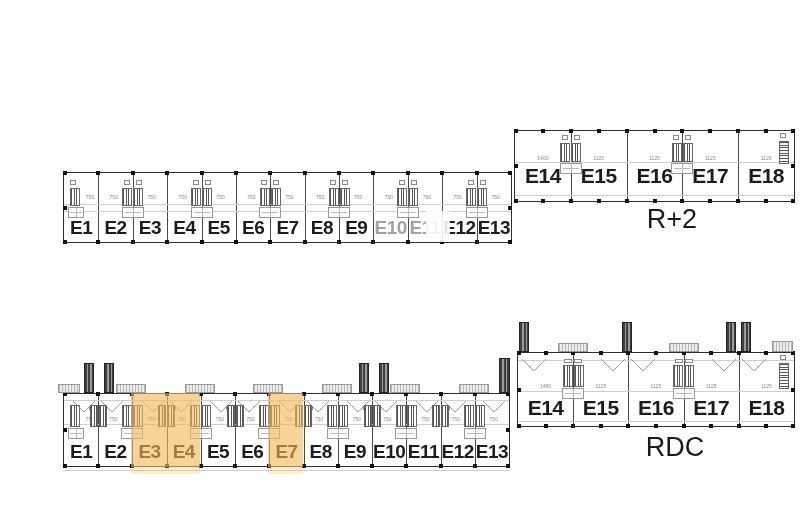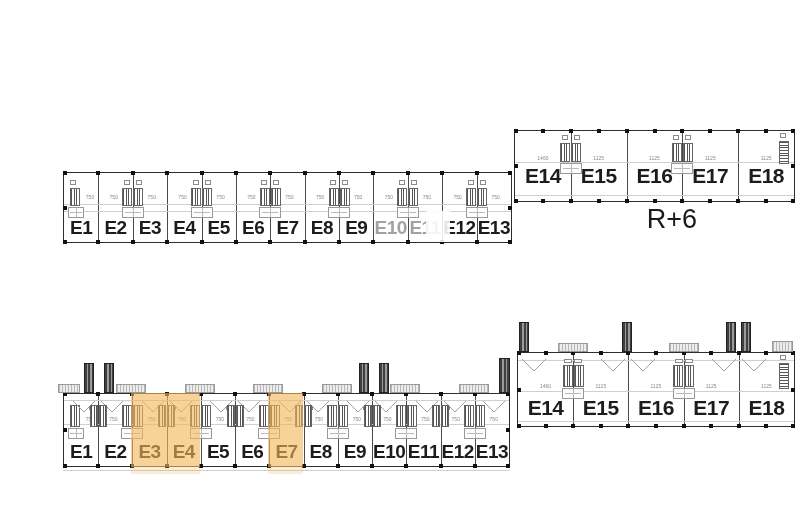--- a/index.html
+++ b/index.html
@@ -463,14 +463,15 @@
       <div class="porch" style="left: 668.8px; top: 343px; width: 30px; height: 9px;"></div>
       <div class="porch" style="left: 772px; top: 341px; width: 21px; height: 11px;"></div>
       <div class="highlight" style="left: 131.462px; top: 393px; width: 34.2308px; height: 74px; background: rgb(242, 184, 92); opacity: 0.62;"></div>
       <div class="highlight" style="left: 131.462px; top: 467px; width: 34.2308px; height: 7px; background: rgb(242, 184, 92); opacity: 0.25;"></div>
       <div class="highlight" style="left: 165.692px; top: 393px; width: 34.2308px; height: 74px; background: rgb(242, 184, 92); opacity: 0.62;"></div>
       <div class="highlight" style="left: 165.692px; top: 467px; width: 34.2308px; height: 7px; background: rgb(242, 184, 92); opacity: 0.25;"></div>
       <div class="highlight" style="left: 268.385px; top: 393px; width: 34.2308px; height: 74px; background: rgb(242, 184, 92); opacity: 0.62;"></div>
       <div class="highlight" style="left: 268.385px; top: 467px; width: 34.2308px; height: 7px; background: rgb(242, 184, 92); opacity: 0.25;"></div>
     </div>
 
-  <div class="floor-label" style="left:672px;top:204px;">R+6</div>
+  <div class="floor-label" style="left:672px;top:204px;">R+2</div>
+  <div class="floor-label" style="left:675px;top:432px;">RDC</div>
 </div>
 
 </body></html>

